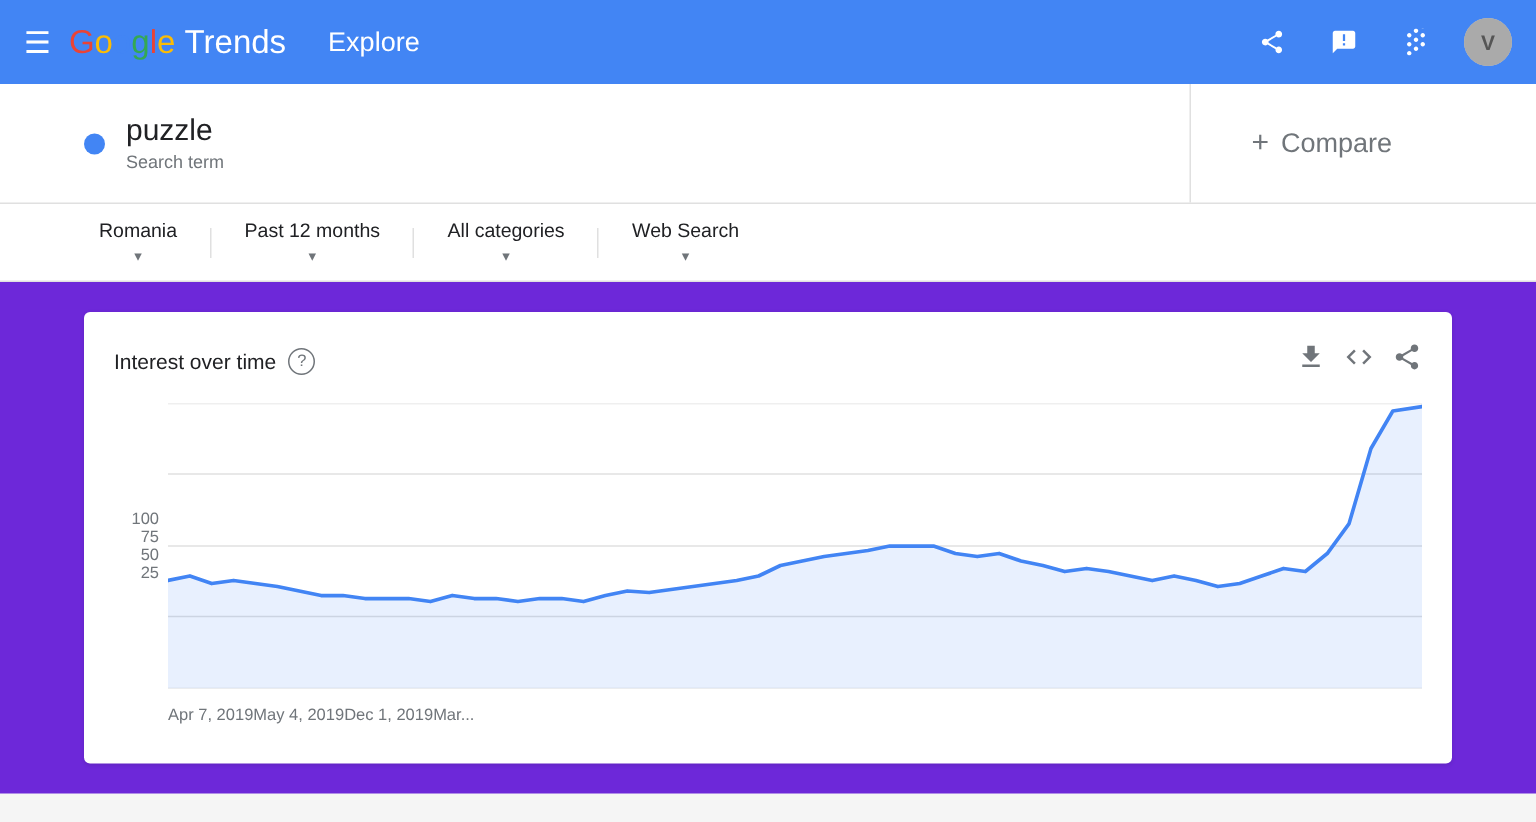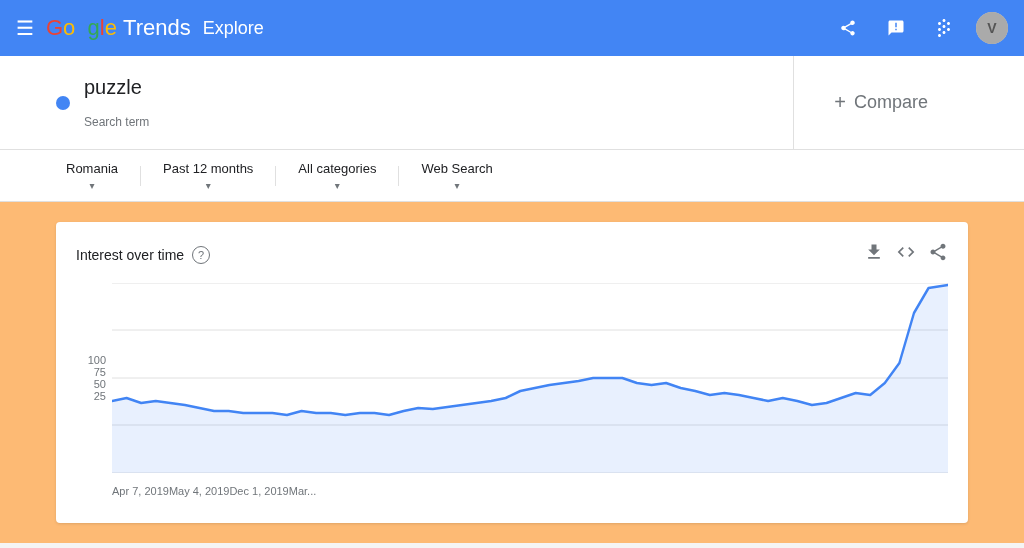--- a/index.html
+++ b/index.html
@@ -12,21 +12,21 @@
       display: flex;
       align-items: center;
       padding: 0 16px;
       gap: 16px;
     }
     .header-left { display: flex; align-items: center; gap: 12px; flex: 1; }
     .header-right { display: flex; align-items: center; gap: 16px; }
     .hamburger-icon { color: white; font-size: 20px; cursor: pointer; }
     .google-trends-logo { display: flex; align-items: center; gap: 4px; }
     .google-text { font-size: 22px; font-weight: normal; color: white; }
-    .explore-text { color: white; font-size: 18px; }
+    .explore-text { color: white; font-size: 18px; margin-left: 16px; }
     .header-icon { color: white; font-size: 18px; cursor: pointer; width: 32px; height: 32px; display: flex; align-items: center; justify-content: center; border-radius: 50%; }
     .avatar { width: 32px; height: 32px; border-radius: 50%; background: #ccc; display: flex; align-items: center; justify-content: center; font-size: 14px; font-weight: bold; color: #555; }
 
     
     .search-area {
       background: white;
       padding: 0 56px;
       display: flex;
       align-items: stretch;
       border-bottom: 1px solid #e0e0e0;
@@ -35,21 +35,21 @@
     .search-term-box {
       display: flex;
       align-items: center;
       gap: 14px;
       padding: 20px 0;
       flex: 1;
       border-right: 1px solid #e0e0e0;
       padding-right: 40px;
     }
     .blue-dot { width: 14px; height: 14px; border-radius: 50%; background: #4285f4; flex-shrink: 0; }
-    .term-info { display: flex; flex-direction: column; gap: 16px; }
+    .term-info { display: flex; flex-direction: column; gap: 2px; }
     .term-name { font-size: 20px; color: #202124; }
     .term-type { font-size: 12px; color: #70757a; }
     .compare-box {
       display: flex;
       align-items: center;
       gap: 8px;
       padding: 20px 40px;
       color: #70757a;
       cursor: pointer;
       font-size: 18px;
@@ -78,21 +78,21 @@
       color: #202124;
       border-radius: 4px;
       flex-direction: column;
     }
     .chevron { font-size: 10px; color: #70757a; }
     .filter-divider { width: 1px; height: 20px; background: #e0e0e0; margin: 0 4px; }
 
     
     .main-content {
       padding: 20px 56px;
-      background: #fdba74;
+      background: #6d28d9;
     }
     .chart-card {
       background: white;
       border-radius: 4px;
       box-shadow: 0 1px 3px rgba(0,0,0,0.12);
       padding: 20px;
     }
     .chart-header {
       display: flex;
       align-items: center;

